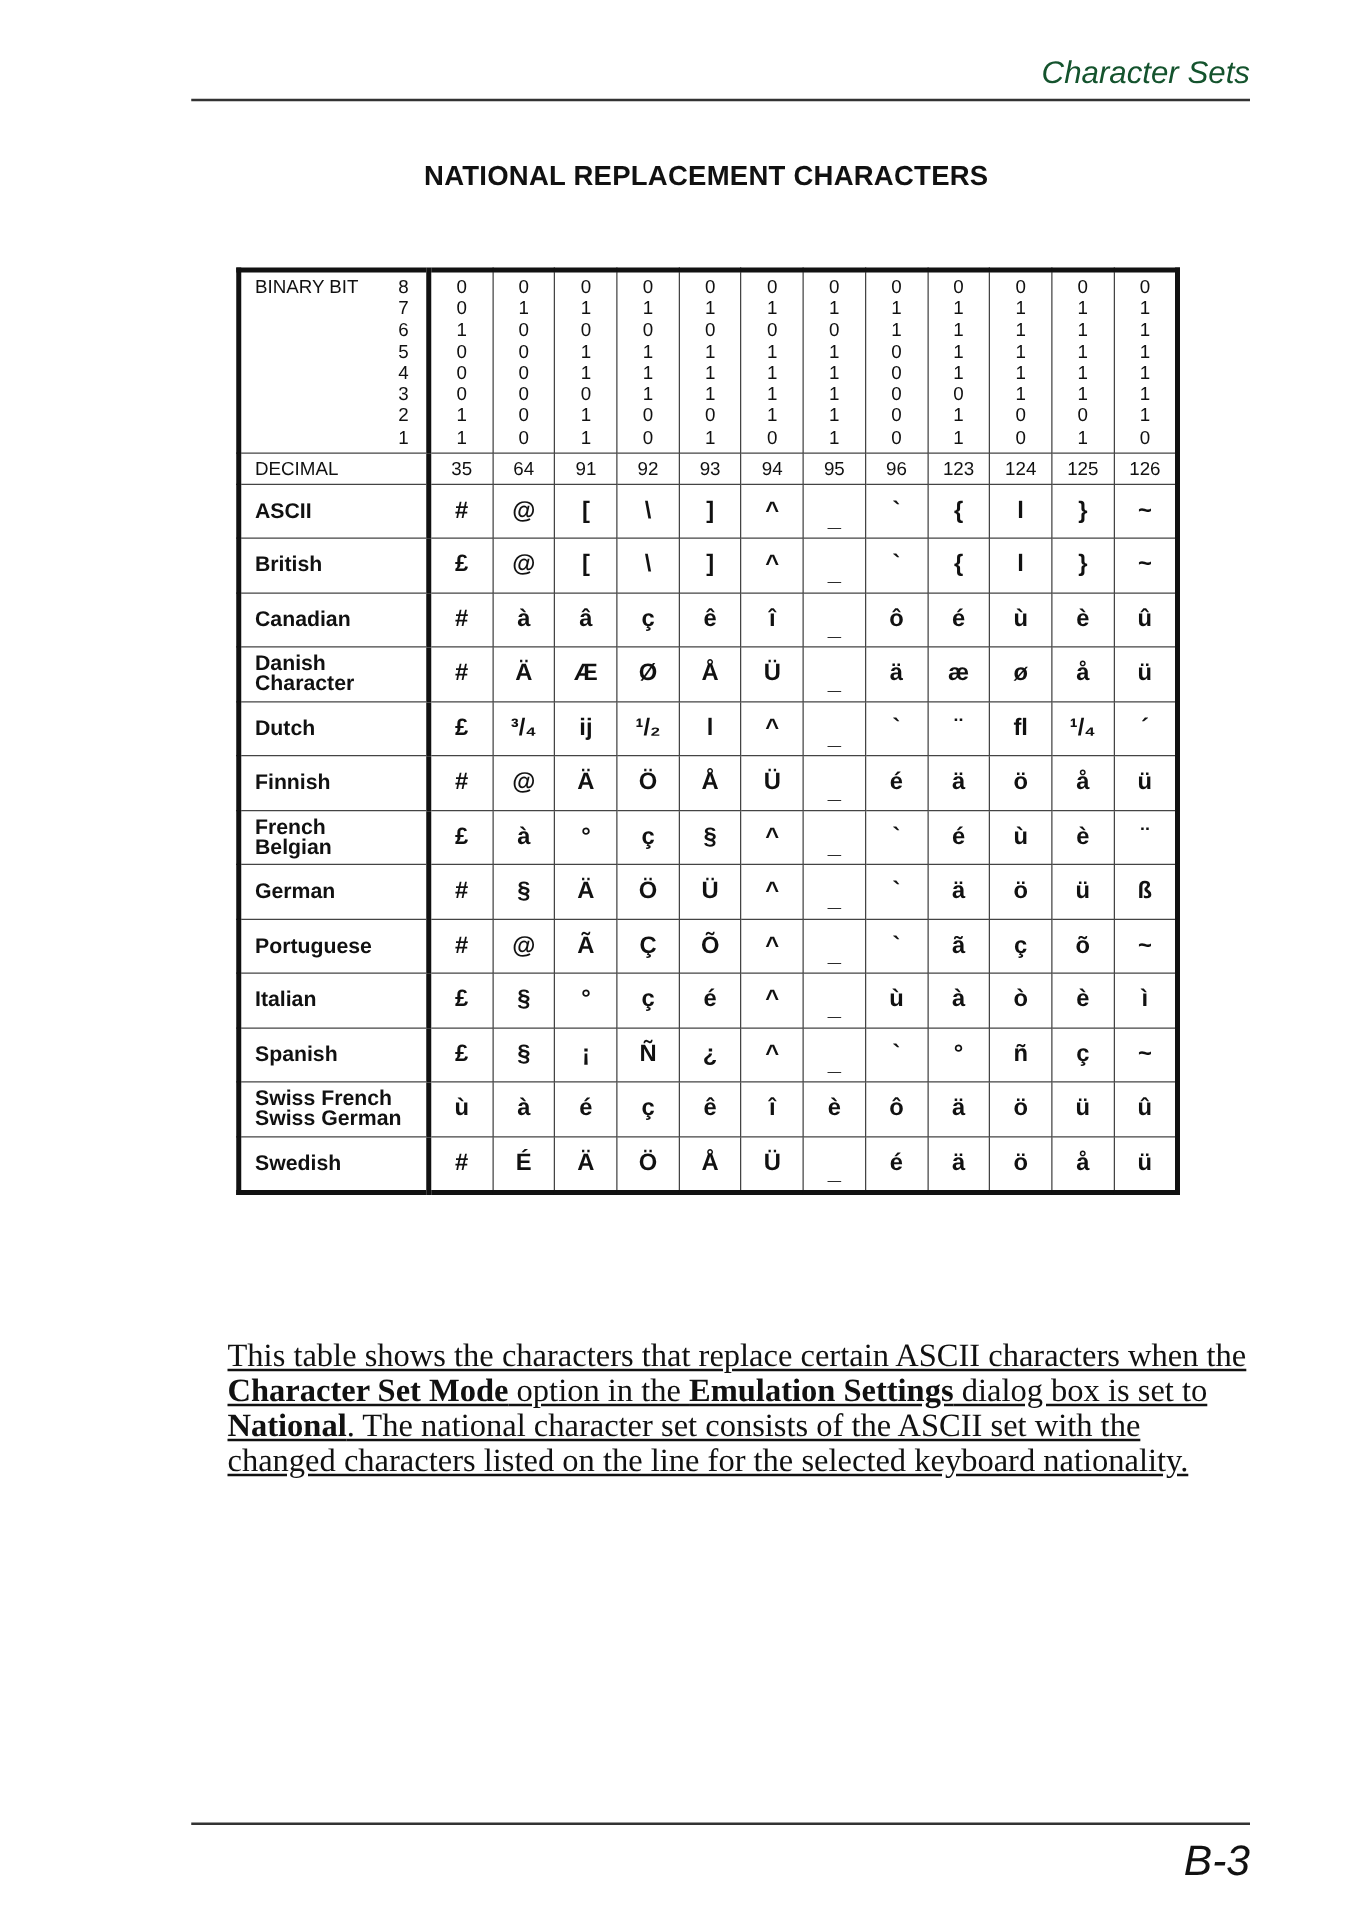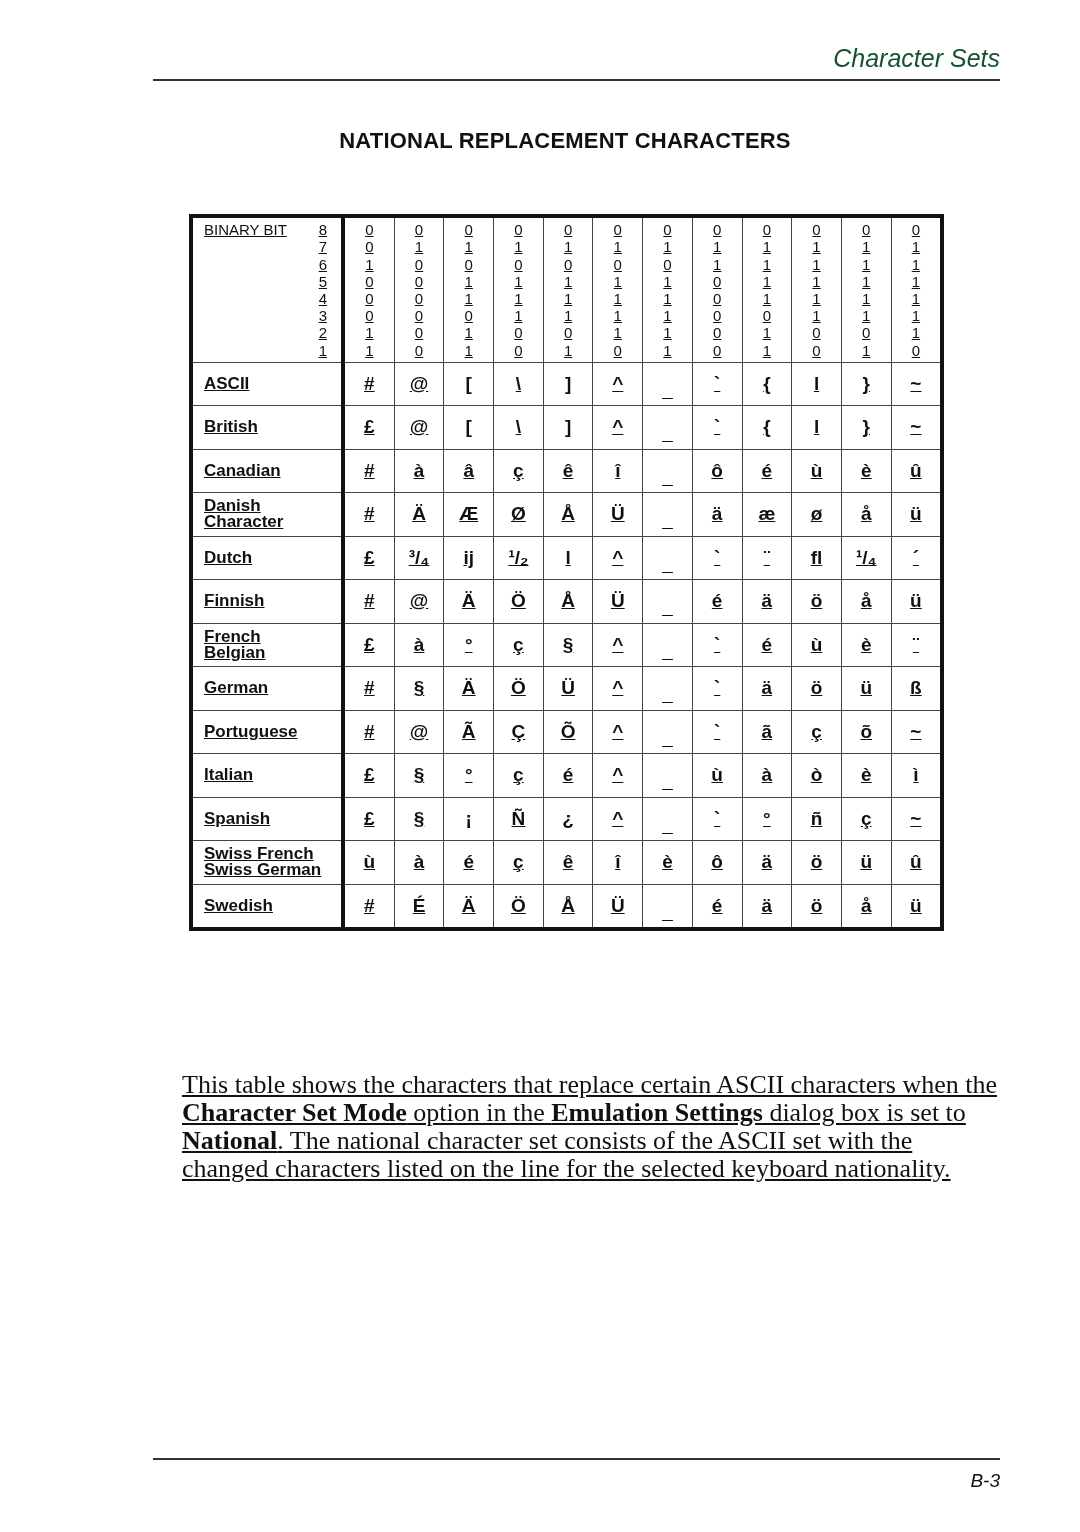--- a/index.html
+++ b/index.html
@@ -1,35 +1,35 @@
 <!DOCTYPE html>
 <html><head>
 <meta charset="utf-8">
 <style>
   html, body { margin:0; padding:0; background:#fff; }
   body { width:1080px; height:1532px; position:relative; overflow:hidden; color:#111; font-family:"Liberation Sans", sans-serif; }
   .running-head { position:absolute; right:80px; top:44px; font-style:italic; font-size:25px; color:#14532d; }
   .rule { position:absolute; left:153px; width:847px; height:2px; background:#333; }
   .title { position:absolute; left:0; width:1130px; text-align:center; top:128px; font-weight:bold; font-size:22px; letter-spacing:0.2px; }
-  table.nrc { position:absolute; left:189px; top:214px; border-collapse:collapse; border:4px solid #111; table-layout:fixed;text-decoration:underline; }
+  table.nrc { position:absolute; left:189px; top:214px; border-collapse:collapse; border:4px solid #111; table-layout:fixed; }
   table.nrc td { border:1px solid #444; padding:0; text-align:center; vertical-align:middle; }
   table.nrc td.lbl { width:152px; text-align:left; padding-left:11px; border-right:4px solid #111; box-sizing:border-box; }
   table.nrc td.val { width:48.7px; }
   .binrow td { vertical-align:top; font-size:15px; line-height:17.2px; padding-top:6px; height:144px; }
   .binlbl { display:flex; justify-content:space-between; padding-right:14px; }
   .bitnums { text-align:right; }
   .numrow td { height:24px; font-size:15px; }
   .ascii-row td { height:42px; border-top:4px solid #111; border-bottom:4px solid #111; }
   .nat-row td { height:42.5px; }
   .rowlbl { font-weight:bold; font-size:17px; line-height:16px; }
   .ch { font-weight:bold; font-size:19px; display:block; }
   .ch.low { padding-top:14px; }
   .para { position:absolute; left:182px; top:1045px; width:820px; font-family:"Liberation Serif", serif; font-size:26px; line-height:28px;text-decoration:underline; }
   .para b { font-weight:bold; }
-  .pagenum { position:absolute; right:80px; top:1470px; font-style:italic; font-size:19px;margin-left:48px; }
+  .pagenum { position:absolute; right:80px; top:1470px; font-style:italic; font-size:34px;margin-left:48px; }
 </style>
 </head>
 <body>
 
 <div class="running-head">Character Sets</div>
 <div class="rule" style="top:79px;"></div>
 
 <div class="title">NATIONAL REPLACEMENT CHARACTERS</div>
 
 <table class="nrc">
@@ -164,20 +164,35 @@
           <div>0</div>
           <div>1</div>
           <div>1</div>
           <div>1</div>
           <div>1</div>
           <div>1</div>
           <div>1</div>
           <div>0</div>
         </td>
       </tr>
+      <tr class="numrow">
+        <td class="lbl">DECIMAL</td>
+        <td class="val">35</td>
+        <td class="val">64</td>
+        <td class="val">91</td>
+        <td class="val">92</td>
+        <td class="val">93</td>
+        <td class="val">94</td>
+        <td class="val">95</td>
+        <td class="val">96</td>
+        <td class="val">123</td>
+        <td class="val">124</td>
+        <td class="val">125</td>
+        <td class="val">126</td>
+      </tr>
       <tr class="ascii-row">
         <td class="lbl">
           <div class="rowlbl">ASCII</div>
         </td>
         <td class="val">
           <span class="ch">#</span>
         </td>
         <td class="val">
           <span class="ch">@</span>
         </td>

